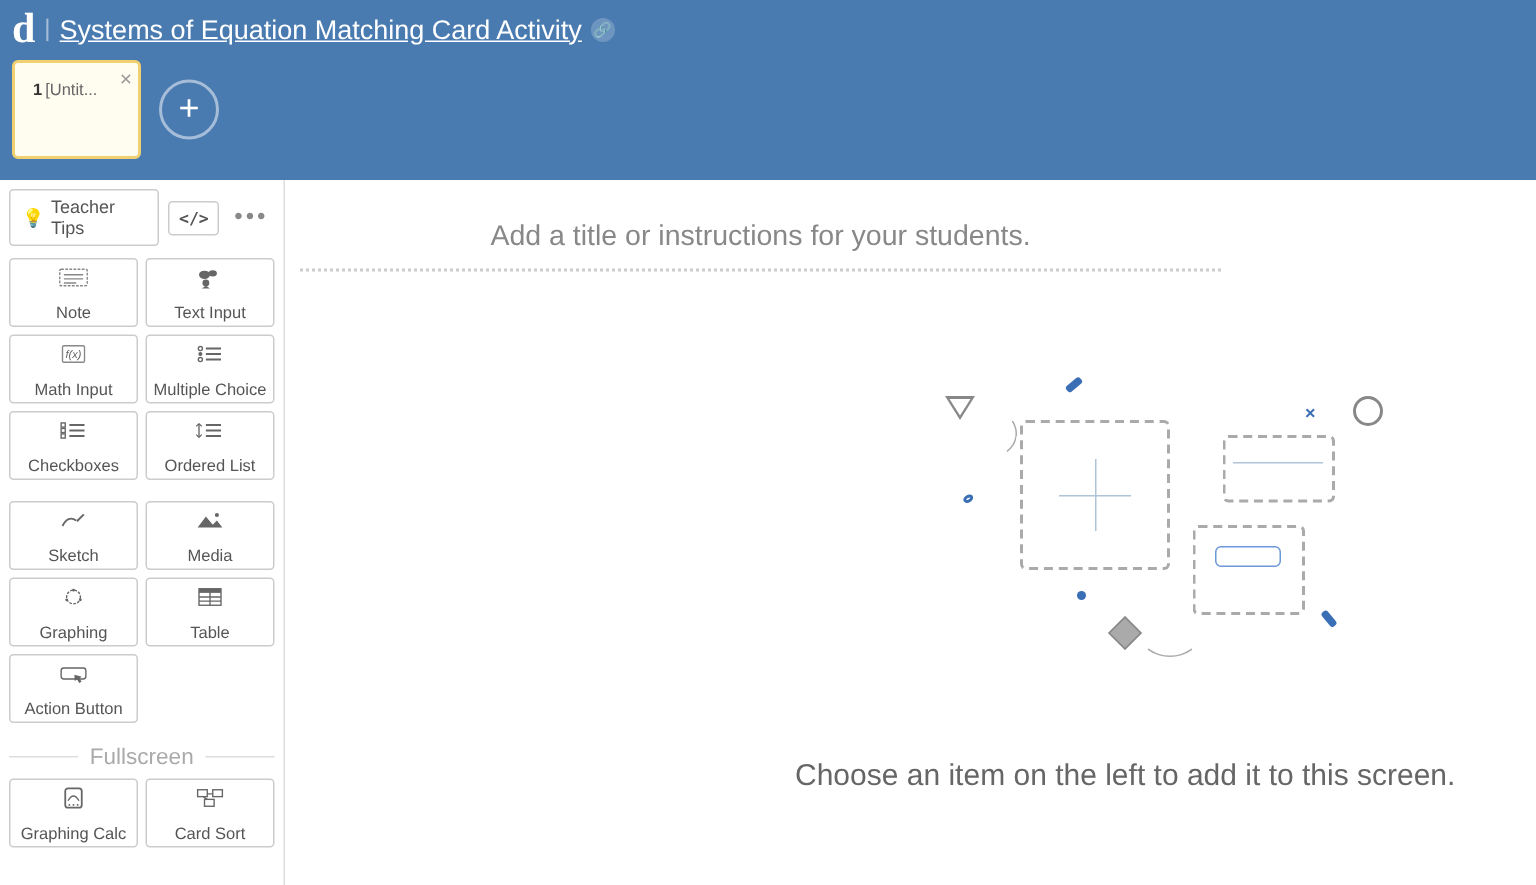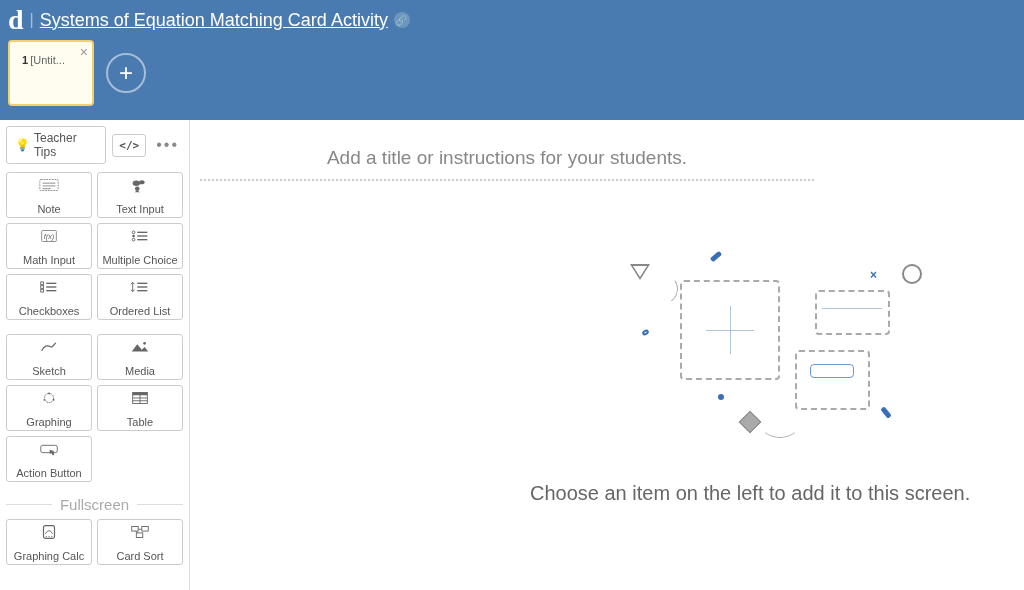--- a/index.html
+++ b/index.html
@@ -54,21 +54,21 @@
   .circle-o { position: absolute; left: 272px; top: 4px; width: 20px; height: 20px; border: 2px solid #888; border-radius: 50%; }
   .x-mark { position: absolute; left: 240px; top: 8px; color: #3b6fb5; font-weight: bold; font-size: 12px; }
   .triangle { position: absolute; left: 0px; top: 4px; width: 0; height: 0; border-left: 10px solid transparent; border-right: 10px solid transparent; border-top: 16px solid #888; }
   .triangle::after { content: ""; position: absolute; left: -7px; top: -14px; width: 0; height: 0; border-left: 7px solid transparent; border-right: 7px solid transparent; border-top: 11px solid #fff; }
   .diamond { position: absolute; left: 112px; top: 154px; width: 16px; height: 16px; background: #aaa; border: 1px solid #888; transform: rotate(45deg); }
   .dot-blue { position: absolute; width: 6px; height: 6px; background: #3b6fb5; border-radius: 50%; }
   .dash-blue { position: absolute; width: 12px; height: 5px; background: #3b6fb5; border-radius: 2px; }
   .oval-blue { position: absolute; left: 12px; top: 70px; width: 7px; height: 5px; border: 2px solid #3b6fb5; border-radius: 50%; transform: rotate(-30deg); }
   .curve { position: absolute; border: 1px solid #aaa; border-radius: 50%; }
   
-  .instruction { position: absolute; left: 340px; top: 362px; font-size: 20px; color: #666; }
+  .instruction { position: absolute; left: 340px; top: 386px; font-size: 20px; color: #666; }
 </style>
 </head>
 <body>
 
 <div class="header">
   <div class="header-title-row">
     <span class="logo">d</span>
     <span class="divider-v">|</span>
     <span class="activity-title">Systems of Equation Matching Card Activity</span>
     <span class="link-icon">🔗</span>

